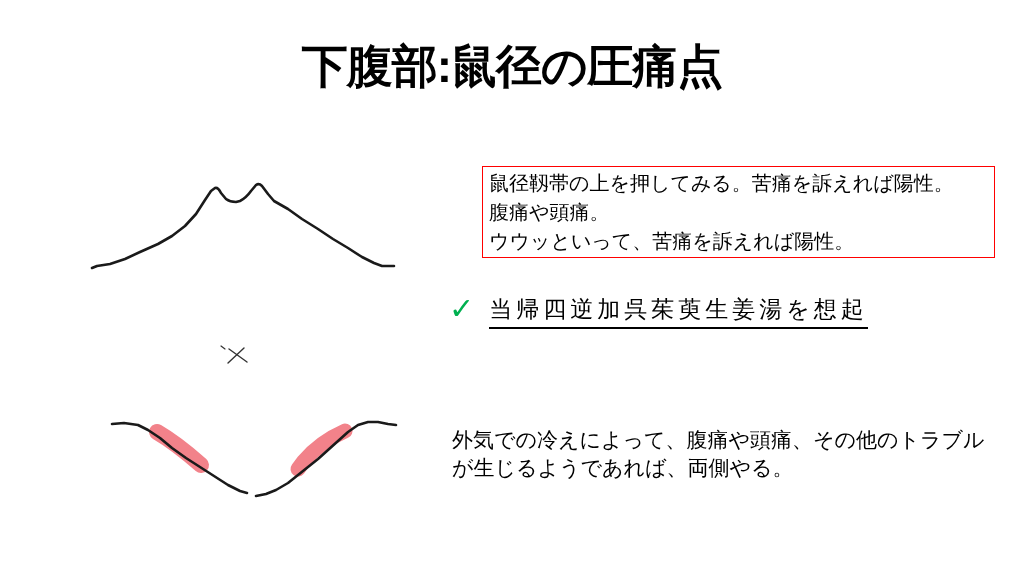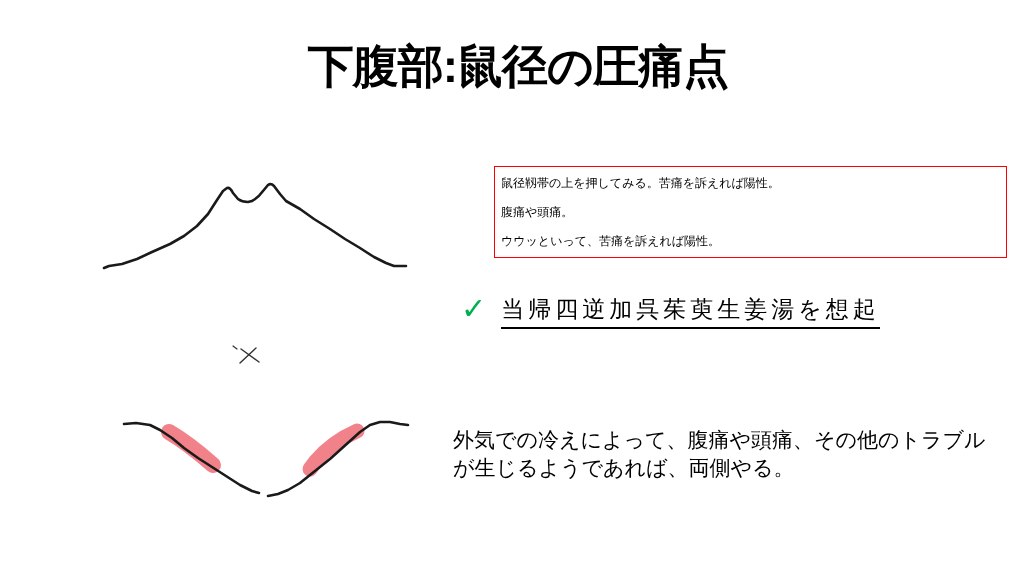--- a/index.html
+++ b/index.html
@@ -4,21 +4,21 @@
 <style>
   html, body { margin: 0; padding: 0; }
   body {
     width: 1024px; height: 576px;
     background: #ffffff;
     position: relative;
     overflow: hidden;
     font-family: "Liberation Sans", "DejaVu Sans", sans-serif;
     color: #000000;
   }
-  .slide { position: absolute; inset: 0; margin-left: 12px; }
+  .slide { position: absolute; inset: 0; }
 
   .title {
     position: absolute;
     left: 0; right: 0; top: 36px;
     text-align: center;
     font-size: 46px;
     font-weight: 700;
     letter-spacing: -1px;
     white-space: nowrap;
   }
@@ -30,21 +30,21 @@
     pointer-events: none;
   }
 
   .note-box {
     position: absolute;
     left: 482px; top: 166px;
     width: 513px; height: 92px;
     box-sizing: border-box;
     border: 1.5px solid #ff0000;
     padding: 2px 4px 0 6px;
-    font-size: 12px;
+    font-size: 20px;
     line-height: 29px;
   }
   .note-box .line { white-space: nowrap; }
 
   .prescription-row {
     position: absolute;
     left: 449px; top: 292px;
     display: flex;
     align-items: flex-start;
   }
@@ -60,21 +60,21 @@
     line-height: 34px;
     letter-spacing: 4px;
     font-weight: 400;
     border-bottom: 2px solid #000000;
     padding-bottom: 1px;
     white-space: nowrap;
   }
 
   .body-text {
     position: absolute;
-    left: 441px; top: 426px;
+    left: 452px; top: 426px;
     font-size: 21px;
     line-height: 28px;
   }
   .body-text .line { white-space: nowrap; }
 </style>
 </head>
 <body>
 
 <div class="slide">
 

